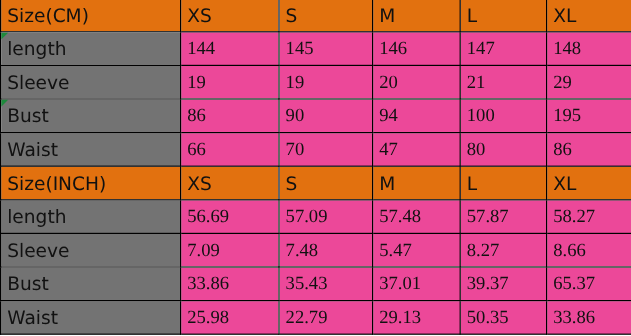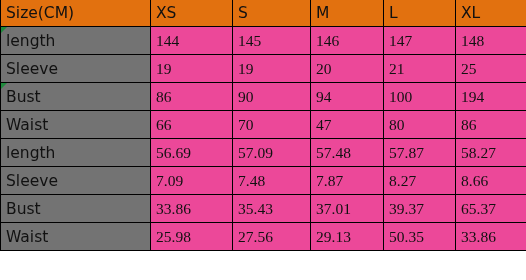--- a/index.html
+++ b/index.html
@@ -109,71 +109,79 @@
     <td class="cell-data">147</td>
     <td class="cell-data">148</td>
   </tr>
 
   <tr>
     <td class="cell-orange">Sleeve</td>
     <td class="cell-data">19</td>
     <td class="cell-data">19</td>
     <td class="cell-data">20</td>
     <td class="cell-data">21</td>
-    <td class="cell-data">25</td>
+    <td class="cell-data">29</td>
   </tr>
 
   <tr>
     <td class="cell-orange has-marker">Bust</td>
     <td class="cell-data">86</td>
     <td class="cell-data">90</td>
     <td class="cell-data">94</td>
     <td class="cell-data">100</td>
-    <td class="cell-data">194</td>
+    <td class="cell-data">195</td>
   </tr>
 
   <tr>
     <td class="cell-orange">Waist</td>
     <td class="cell-data">66</td>
     <td class="cell-data">70</td>
     <td class="cell-data">47</td>
     <td class="cell-data">80</td>
     <td class="cell-data">86</td>
   </tr>
 
+  <tr class="row-section">
+    <td class="cell-orange">Size(INCH)</td>
+    <td class="cell-orange">XS</td>
+    <td class="cell-orange">S</td>
+    <td class="cell-orange">M</td>
+    <td class="cell-orange">L</td>
+    <td class="cell-orange">XL</td>
+  </tr>
 
   <tr>
     <td class="cell-orange label-indent"> length</td>
     <td class="cell-data">56.69</td>
     <td class="cell-data">57.09</td>
     <td class="cell-data">57.48</td>
     <td class="cell-data">57.87</td>
     <td class="cell-data">58.27</td>
   </tr>
 
   <tr>
     <td class="cell-orange">Sleeve</td>
     <td class="cell-data">7.09</td>
     <td class="cell-data">7.48</td>
-    <td class="cell-data">7.87</td>
+    <td class="cell-data">5.47</td>
     <td class="cell-data">8.27</td>
     <td class="cell-data">8.66</td>
   </tr>
 
   <tr>
     <td class="cell-orange">Bust</td>
     <td class="cell-data">33.86</td>
     <td class="cell-data">35.43</td>
     <td class="cell-data">37.01</td>
     <td class="cell-data">39.37</td>
     <td class="cell-data">65.37</td>
   </tr>
 
   <tr>
     <td class="cell-orange">Waist</td>
     <td class="cell-data">25.98</td>
-    <td class="cell-data">27.56</td>
+    <td class="cell-data">22.79</td>
     <td class="cell-data">29.13</td>
     <td class="cell-data">50.35</td>
     <td class="cell-data">33.86</td>
   </tr>
 </tbody>
   </table>
 
 </body></html>

